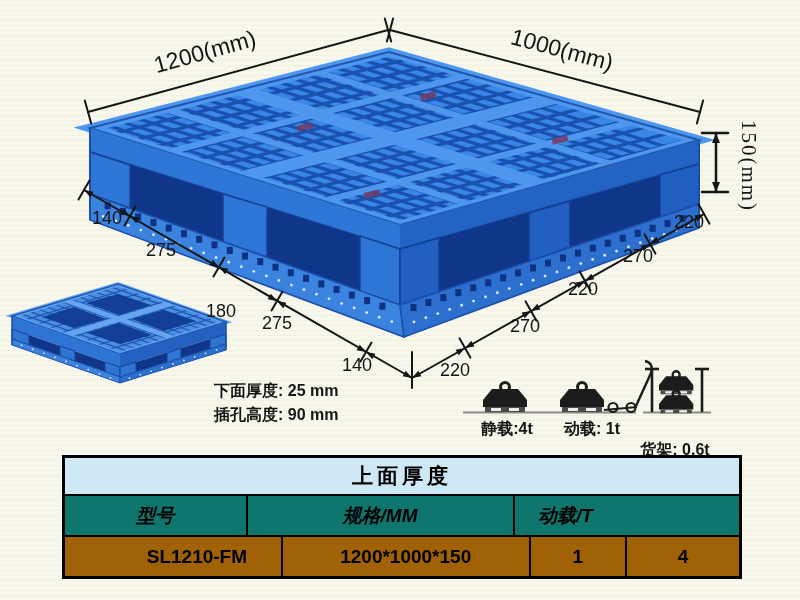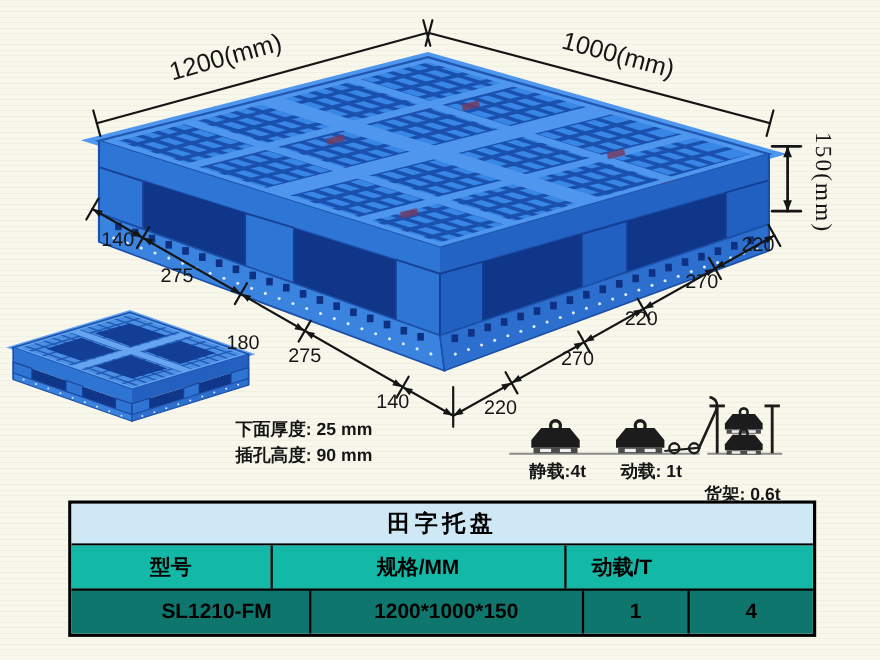--- a/index.html
+++ b/index.html
@@ -14,22 +14,22 @@
   .dim-150{font-size:21px;font-family:"Liberation Serif",serif;letter-spacing:2px;}
   .ctr{transform:translate(-50%,-50%);}
   .note{font-size:16px;font-weight:600;line-height:1;}
   .loadlab{font-size:16px;font-weight:700;}
   .spec-table{position:absolute;left:62px;top:455px;width:674px;border:3px solid #000;background:#fff;color:#000;}
   .t-title{height:36px;background:#cfe8f5;border-bottom:2px solid #000;display:flex;align-items:center;justify-content:center;
            font-size:21px;font-weight:bold;letter-spacing:4px;}
   .t-row{display:grid;grid-template-columns:26.8% 39.6% 15.4% 18.2%;}
   .t-row>div{height:39px;display:flex;align-items:center;justify-content:center;font-size:19px;font-weight:600;border-left:2px solid #000;}
   .t-row>div:first-child{border-left:none;}
-  .t-head{background:#14b8a6;}
-  .t-data{background:#0f766e;border-top:2px solid #000;padding-left:48px;}
+  .t-head{background:#0f766e;font-style:italic;}
+  .t-data{background:#a16207;border-top:2px solid #000;padding-left:48px;}
 </style>
 </head>
 <body>
 
 <div class="stage">
 
   <svg class="art" width="800" height="600" viewBox="0 0 800 600">
     <defs>
       <clipPath id="deck-clip">
           <polygon points="90,128 389,52 699,140 400,225"></polygon>
@@ -395,21 +395,21 @@
   <div class="lab num" style="left:674px;top:212px;">220</div>
 
   <div class="lab note" style="left:214px;top:383px;">下面厚度: 25 mm</div>
   <div class="lab note" style="left:214px;top:407px;">插孔高度: 90 mm</div>
 
   <div class="lab loadlab ctr" style="left:507px;top:429px;">静载:4t</div>
   <div class="lab loadlab ctr" style="left:592px;top:429px;">动载: 1t</div>
   <div class="lab loadlab ctr" style="left:675px;top:450px;text-decoration:underline;">货架: 0.6t</div>
 
   <div class="spec-table">
-    <div class="t-title">田字托盘</div>
+    <div class="t-title">上面厚度</div>
     <div class="t-row t-head">
       <div>型号</div>
       <div>规格/MM</div>
       <div>动载/T</div>
     </div>
     <div class="t-row t-data">
       <div>SL1210-FM</div>
       <div>1200*1000*150</div>
       <div>1</div>
       <div>4</div>

